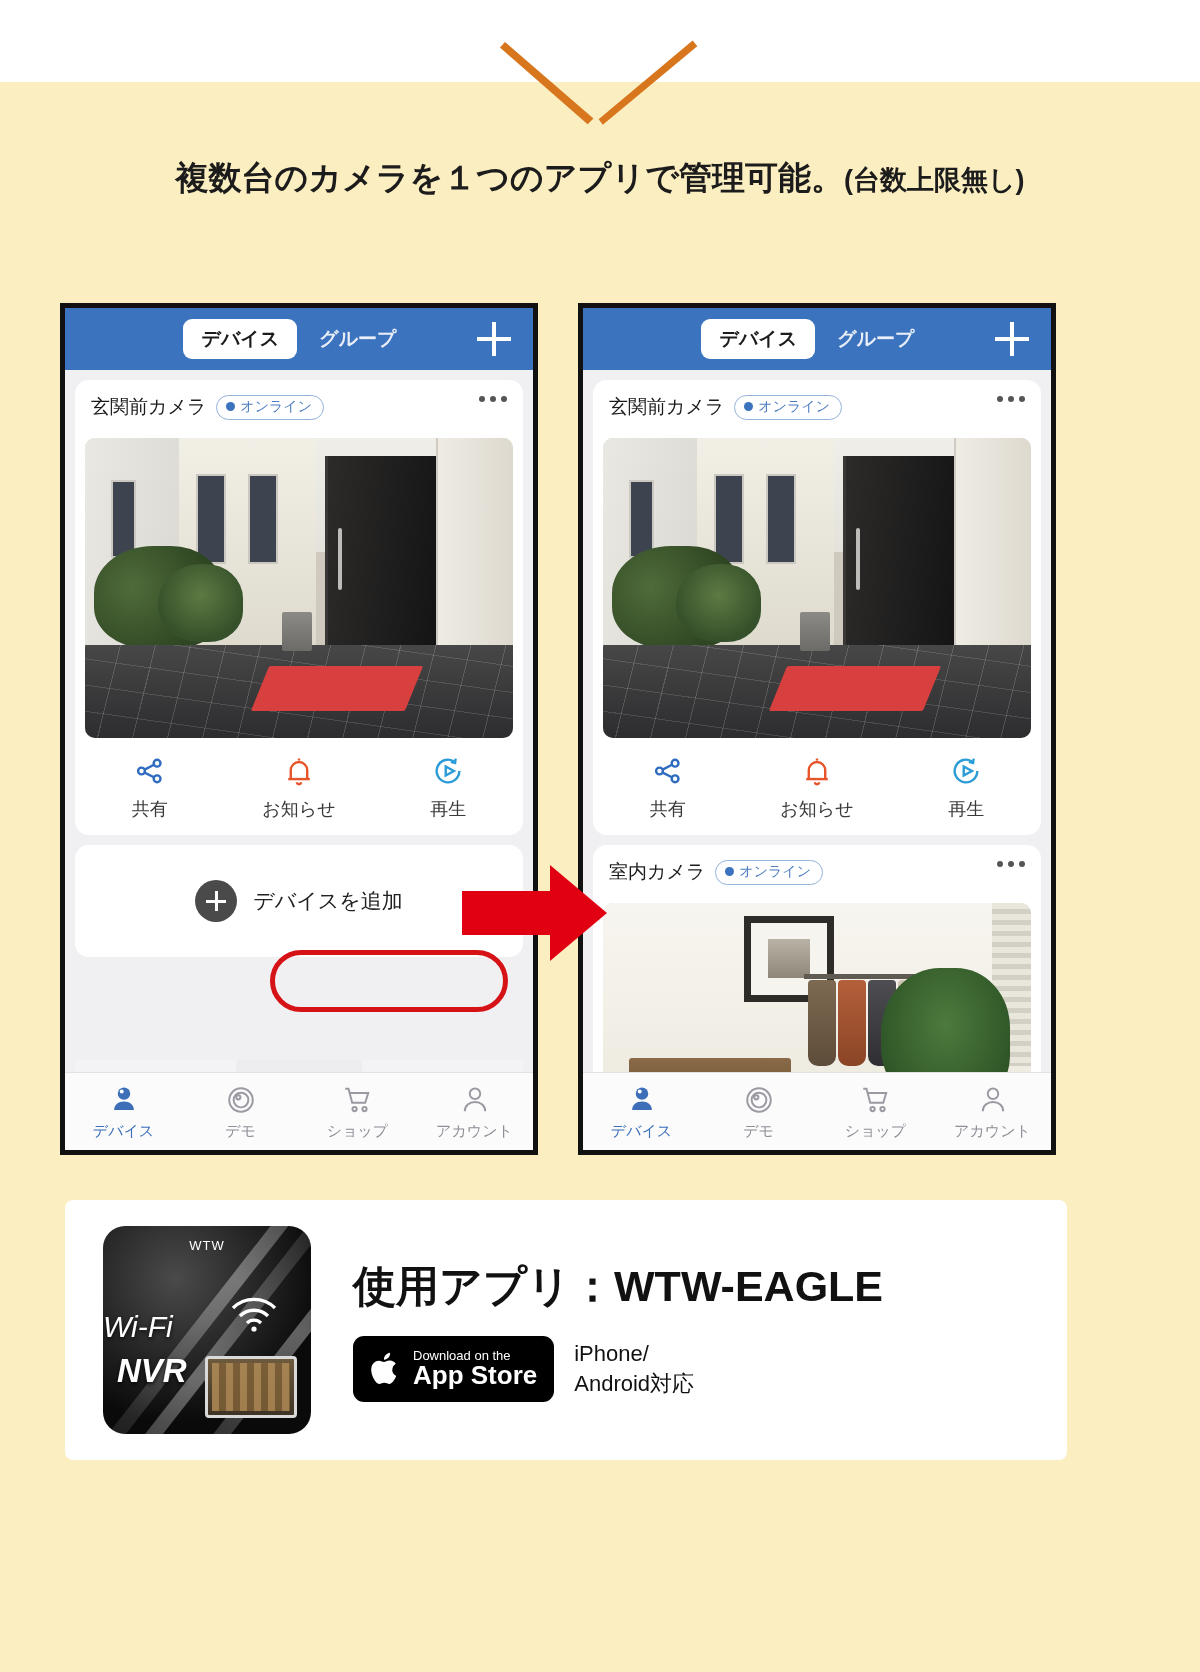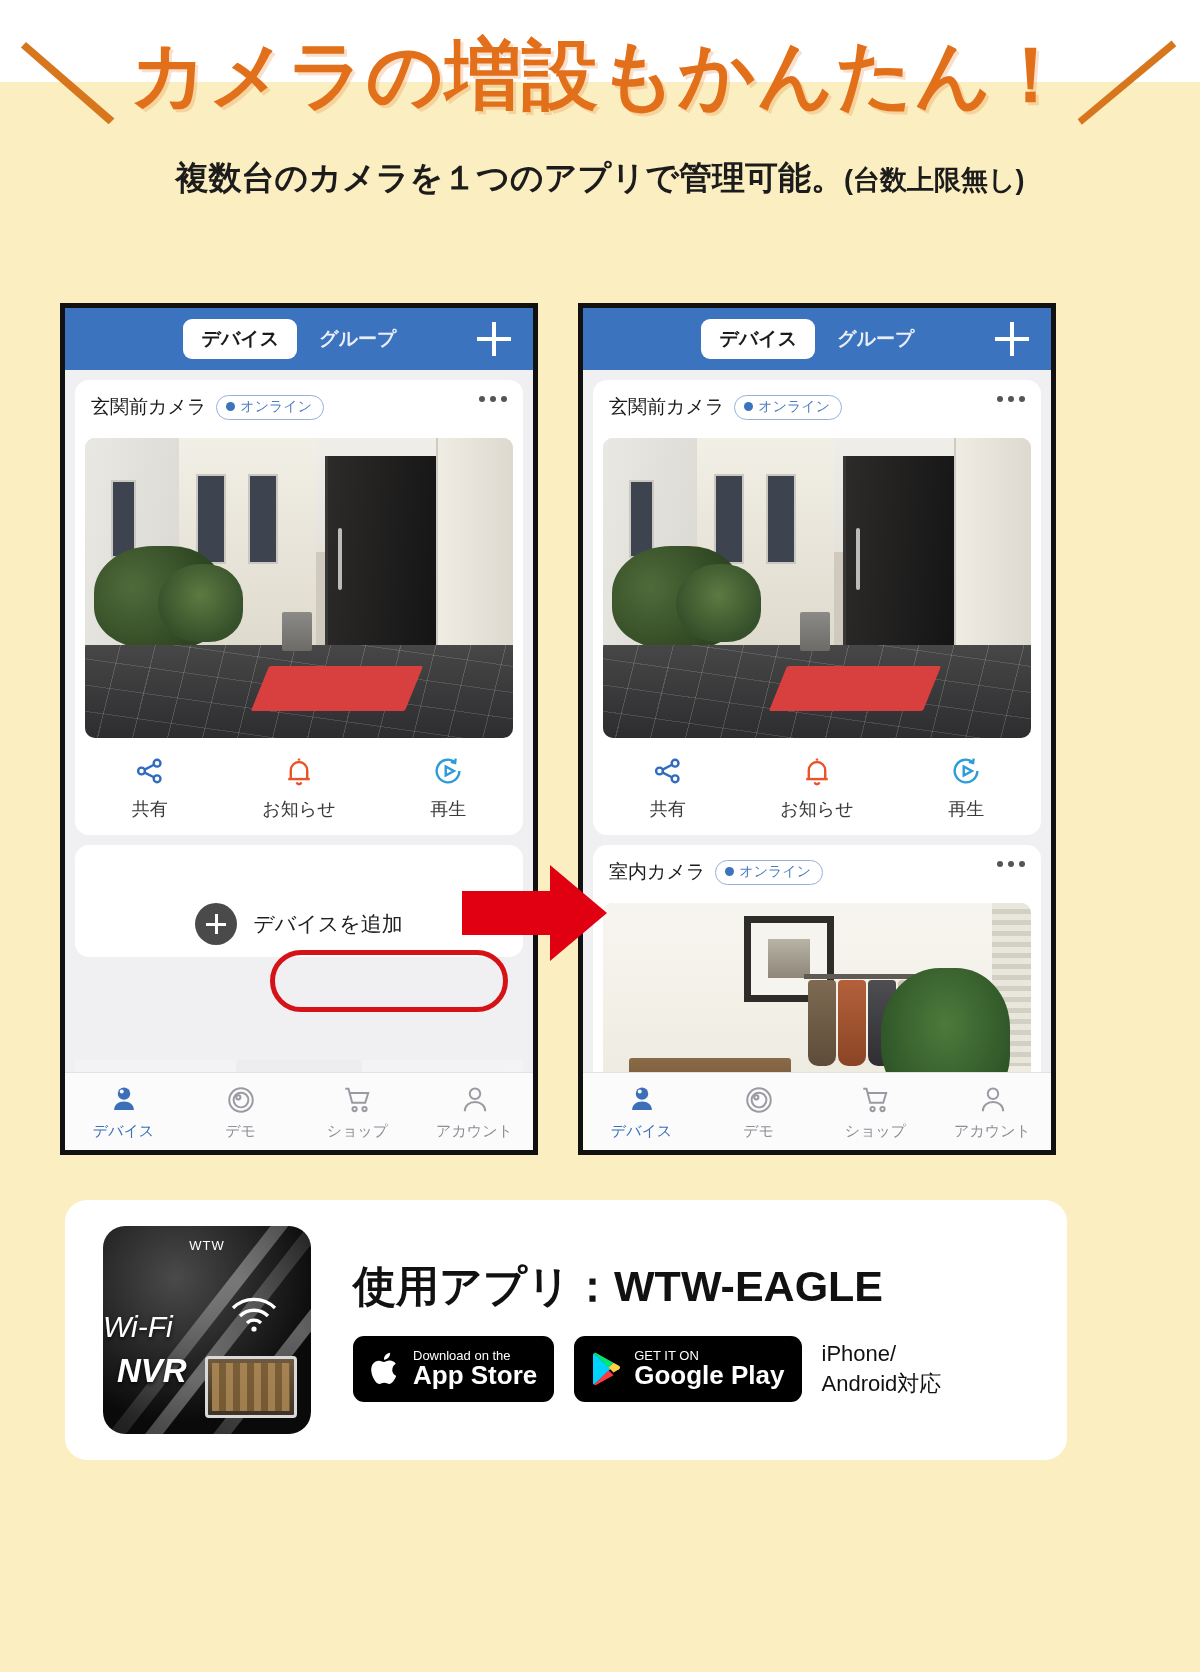--- a/index.html
+++ b/index.html
@@ -258,21 +258,21 @@
   }
   .ic { width: 34px; height: 34px; display:block; }
 
   
   .add-block {
     background: #ffffff;
     border-radius: 14px;
     margin: 10px 10px 8px 10px;
     height: 112px;
     display: flex;
-    align-items: flex-end;
+    align-items: center;
     justify-content: center;
   }
   .add-btn {
     display: flex;
     align-items: center;
     gap: 16px;
     padding: 12px 30px;
   }
   .add-circle {
     width: 42px; height: 42px;
@@ -353,21 +353,21 @@
   }
 
   
   .app-card {
     position: absolute;
     left: 65px;
     top: 1200px;
     width: 1002px;
     height: 260px;
     background: #ffffff;
-    border-radius: 22px;
+    border-radius: 8px;
     display: flex;
     align-items: center;
     padding: 0 38px;
     gap: 42px;
   }
   .app-icon {
     width: 208px; height: 208px;
     border-radius: 22px;
     background: radial-gradient(circle at 35% 25%, #4a4a4a, #0a0a0a 70%);
     position: relative;
@@ -456,21 +456,20 @@
     white-space: nowrap;
   }
 </style>
 </head>
 <body>
 
 <div class="page-bg"></div>
 
 <div class="title-wrap">
   <span class="slash left">＼</span>
-  <span class="title-text">カメラの増設もかんたん！</span>
   <span class="slash right">／</span>
 </div>
 
 <div class="subtitle">
   <div>
     <span>複数台のカメラを１つのアプリで管理可能。</span><span class="small">(台数上限無し)</span>
   </div>
 </div>
 
 <div class="phones">
@@ -764,32 +763,20 @@
         <svg width="32" height="38" viewBox="0 0 32 38">
           <path fill="#ffffff" d="M22.4 19.8c0-4 3.2-5.9 3.4-6-1.9-2.7-4.8-3.1-5.8-3.2-2.5-.3-4.8 1.4-6 1.4-1.2 0-3.1-1.4-5.1-1.3-2.6 0-5 1.5-6.4 3.8-2.7 4.7-.7 11.7 2 15.5 1.3 1.9 2.8 4 4.8 3.9 1.9-.1 2.7-1.2 5-1.2s3 1.2 5.1 1.2c2.1 0 3.4-1.9 4.7-3.8 1.5-2.2 2.1-4.3 2.1-4.4-.1 0-4-1.5-4-6.0z"></path>
           <path fill="#ffffff" d="M18.6 7.6c1-1.3 1.7-3 1.5-4.8-1.5.1-3.4 1-4.5 2.3-1 1.1-1.8 2.9-1.6 4.6 1.7.1 3.5-.8 4.6-2.1z"></path>
         </svg>
         <span class="badge-texts">
           <span class="badge-small">Download on the</span>
           <span class="badge-big">App Store</span>
         </span>
       </div>
 
-      <div class="badge">
-        <svg width="32" height="36" viewBox="0 0 32 36">
-          <path fill="#00d2ff" d="M3 2.2 19.6 18 3 33.8c-.6-.4-1-1.2-1-2.2V4.4c0-1 .4-1.8 1-2.2z"></path>
-          <path fill="#00e676" d="M3 2.2c.7-.5 1.6-.5 2.5 0l17 9.5-4.9 5-14.6-14.5z"></path>
-          <path fill="#ffcf47" d="M22.5 11.7 28 14.8c1.4.8 1.4 2.7 0 3.5l-5.5 3.1-4.9-5 4.9-4.7z"></path>
-          <path fill="#ff3a44" d="M3 33.8 17.6 19.3l4.9 5-17 9.5c-.9.5-1.8.5-2.5 0z"></path>
-        </svg>
-        <span class="badge-texts">
-          <span class="badge-small">GET IT ON</span>
-          <span class="badge-big">Google Play</span>
-        </span>
-      </div>
 
       <div class="os-note">
         <div>iPhone/</div>
         <div>Android対応</div>
       </div>
     </div>
   </div>
 </div>
 
 </body></html>

